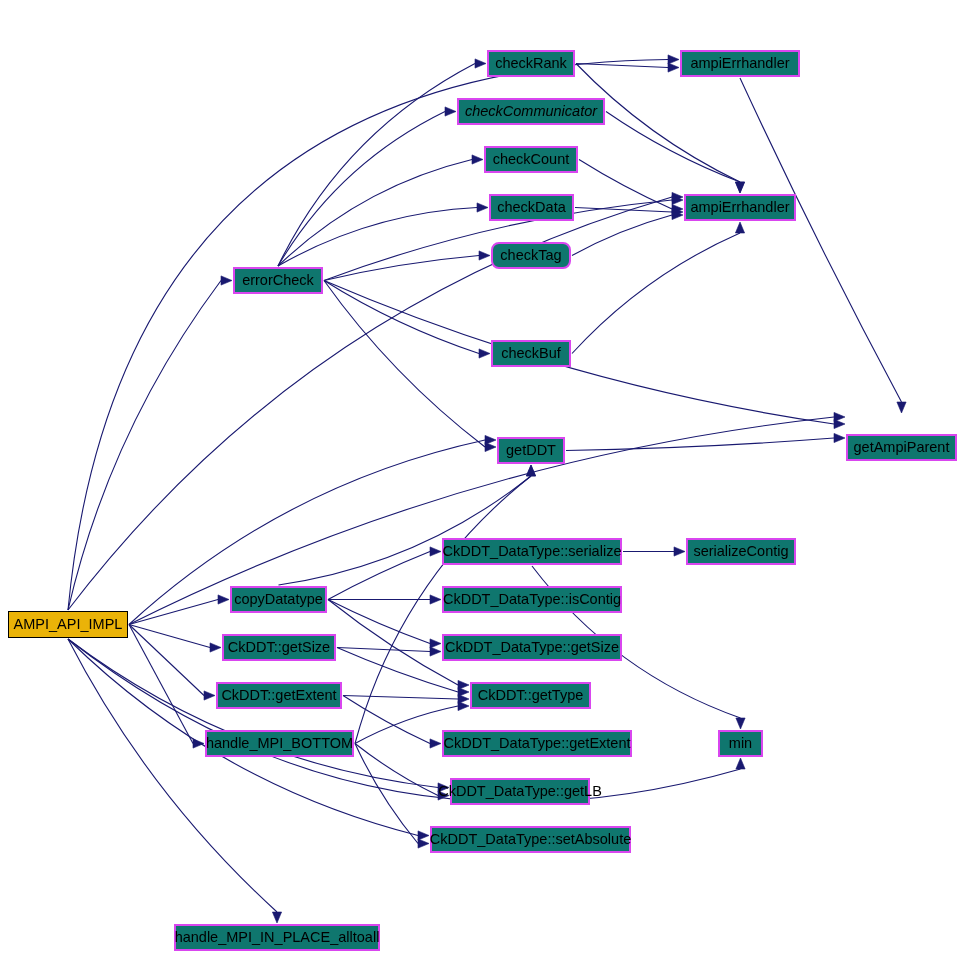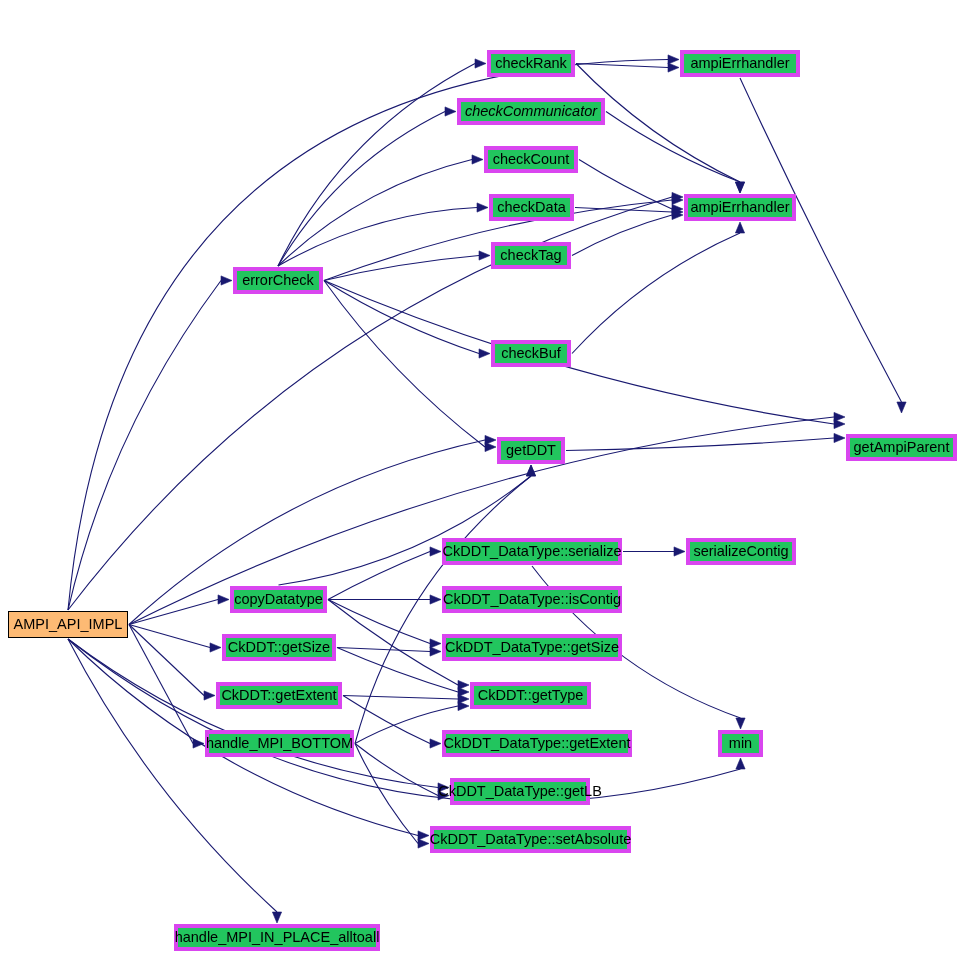--- a/index.html
+++ b/index.html
@@ -20,34 +20,34 @@
   #edge-layer {
     position: absolute;
     left: 0;
     top: 0;
     width: 963px;
     height: 955px;
   }
   .node {
     position: absolute;
     box-sizing: border-box;
-    border: 4px solid #d946ef;
-    background: #22c55e;
+    border: 2px solid #d946ef;
+    background: #0f766e;
     color: #000000;
     font-family: "Liberation Sans", sans-serif;
     font-size: 14.5px;
     line-height: 1;
     display: flex;
     align-items: center;
     justify-content: center;
     white-space: nowrap;
     z-index: 5;
   }
   .node.highlight {
-    background: #fdba74;
+    background: #eab308;
     border: 1px solid #000000;
   }
   .edge-path {
     fill: none;
     stroke: #191970;
     stroke-width: 1.1;
   }
   .arrow-head {
     fill: #191970;
     stroke: #191970;
@@ -164,21 +164,21 @@
       </div>
       <div class="node" style="left: 457px; top: 98px; width: 148px; height: 27px; font-style: italic;">
         <span>checkCommunicator</span>
       </div>
       <div class="node" style="left: 484px; top: 146px; width: 94px; height: 27px;">
         <span>checkCount</span>
       </div>
       <div class="node" style="left: 489px; top: 194px; width: 85px; height: 27px;">
         <span>checkData</span>
       </div>
-      <div class="node" style="left: 491px; top: 242px; width: 80px; height: 27px;">
+      <div class="node" style="left: 491px; top: 242px; width: 80px; height: 27px; border-radius: 8px;">
         <span>checkTag</span>
       </div>
       <div class="node" style="left: 491px; top: 340px; width: 80px; height: 27px;">
         <span>checkBuf</span>
       </div>
       <div class="node" style="left: 680px; top: 50px; width: 120px; height: 27px;">
         <span>ampiErrhandler</span>
       </div>
       <div class="node" style="left: 684px; top: 194px; width: 112px; height: 27px;">
         <span>ampiErrhandler</span>

